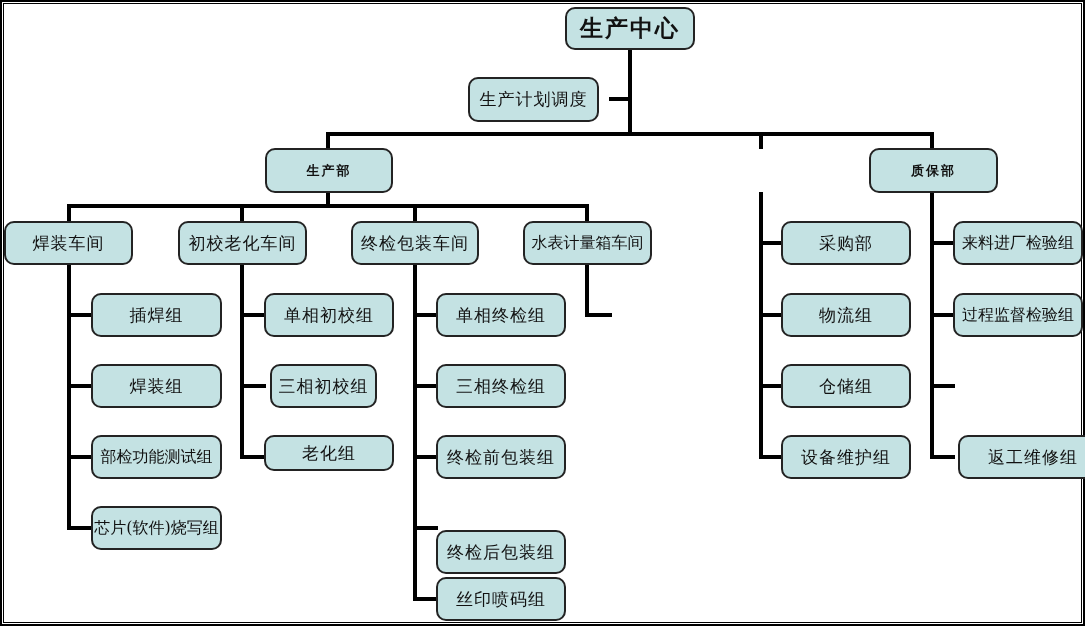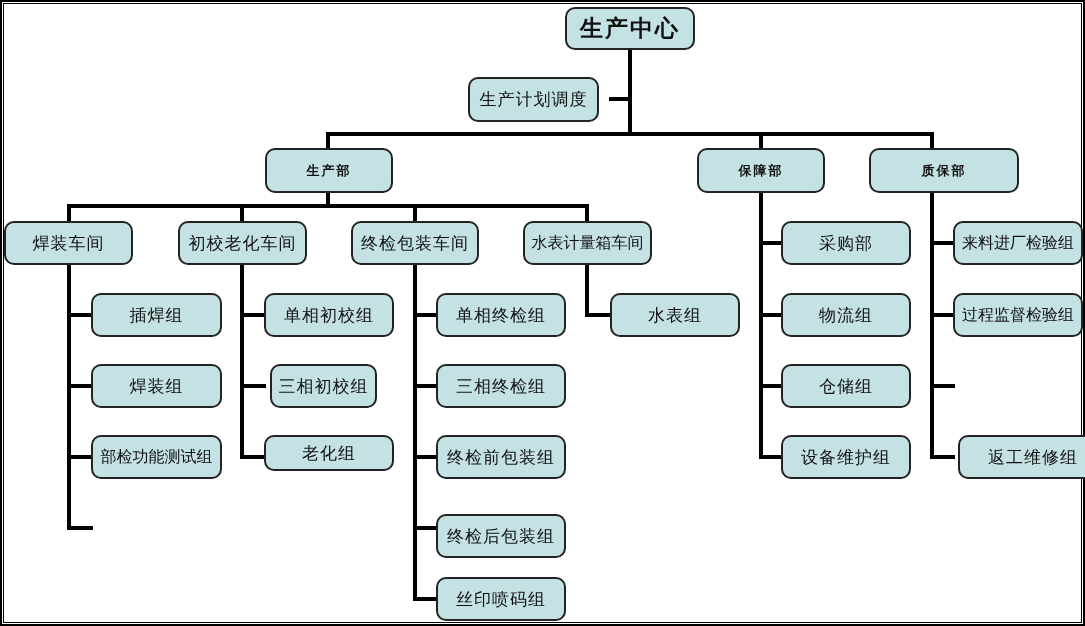--- a/index.html
+++ b/index.html
@@ -77,43 +77,42 @@
   <div class="line" style="left:928px;top:190px;width:4px;height:267px"></div>
   <div class="line" style="left:928px;top:239px;width:25px;height:4px"></div>
   <div class="line" style="left:928px;top:311px;width:25px;height:4px"></div>
   <div class="line" style="left:928px;top:382px;width:25px;height:4px"></div>
   <div class="line" style="left:928px;top:453px;width:25px;height:4px"></div>
 
   <div class="node lv-root" style="left:563px;top:5px;width:130px;height:43px">生产中心</div>
   <div class="node" style="left:466px;top:75px;width:131px;height:45px">生产计划调度</div>
 
   <div class="node lv-dept" style="left:263px;top:146px;width:128px;height:45px">生产部</div>
-  <div class="node lv-dept" style="left:695px;top:146px;width:128px;height:45px">保障部</div>
-  <div class="node lv-dept" style="left:867px;top:146px;width:150px;height:45px">质保部</div>
+  <div class="node lv-dept" style="left:867px;top:146px;width:129px;height:45px">质保部</div>
 
   <div class="node" style="left:2px;top:219px;width:129px;height:44px">焊装车间</div>
   <div class="node" style="left:176px;top:219px;width:129px;height:44px">初校老化车间</div>
   <div class="node" style="left:349px;top:219px;width:128px;height:44px">终检包装车间</div>
   <div class="node fs16" style="left:521px;top:219px;width:129px;height:44px">水表计量箱车间</div>
 
   <div class="node" style="left:89px;top:291px;width:131px;height:44px">插焊组</div>
   <div class="node" style="left:89px;top:362px;width:131px;height:44px">焊装组</div>
   <div class="node fs16" style="left:89px;top:433px;width:131px;height:44px">部检功能测试组</div>
+  <div class="node fs16" style="left:89px;top:504px;width:131px;height:44px">芯片(软件)烧写组</div>
 
   <div class="node" style="left:262px;top:291px;width:130px;height:44px">单相初校组</div>
   <div class="node" style="left:268px;top:362px;width:107px;height:44px">三相初校组</div>
   <div class="node" style="left:262px;top:433px;width:130px;height:36px">老化组</div>
 
   <div class="node" style="left:434px;top:291px;width:130px;height:44px">单相终检组</div>
   <div class="node" style="left:434px;top:362px;width:130px;height:44px">三相终检组</div>
   <div class="node" style="left:434px;top:433px;width:130px;height:44px">终检前包装组</div>
-  <div class="node" style="left:434px;top:512px;width:130px;height:44px">终检后包装组</div>
+  <div class="node" style="left:434px;top:528px;width:130px;height:44px">终检后包装组</div>
   <div class="node" style="left:434px;top:575px;width:130px;height:44px">丝印喷码组</div>
 
-  <div class="node" style="left:608px;top:291px;width:130px;height:44px">水表组</div>
 
   <div class="node" style="left:779px;top:219px;width:130px;height:44px">采购部</div>
   <div class="node" style="left:779px;top:291px;width:130px;height:44px">物流组</div>
   <div class="node" style="left:779px;top:362px;width:130px;height:44px">仓储组</div>
   <div class="node" style="left:779px;top:433px;width:130px;height:44px">设备维护组</div>
 
   <div class="node fs16" style="left:951px;top:219px;width:130px;height:44px">来料进厂检验组</div>
   <div class="node fs16" style="left:951px;top:291px;width:130px;height:44px">过程监督检验组</div>
   <div class="node" style="left:956px;top:433px;width:150px;height:44px">返工维修组</div>
 

